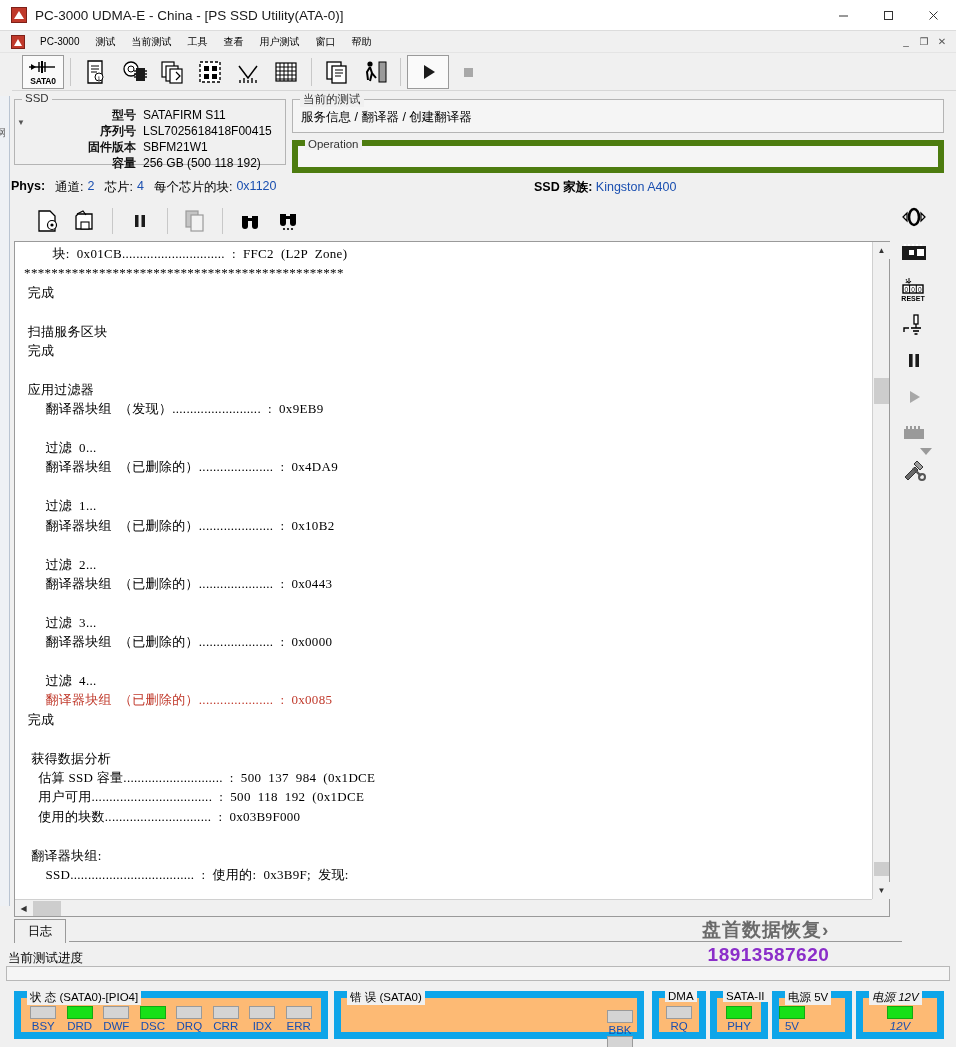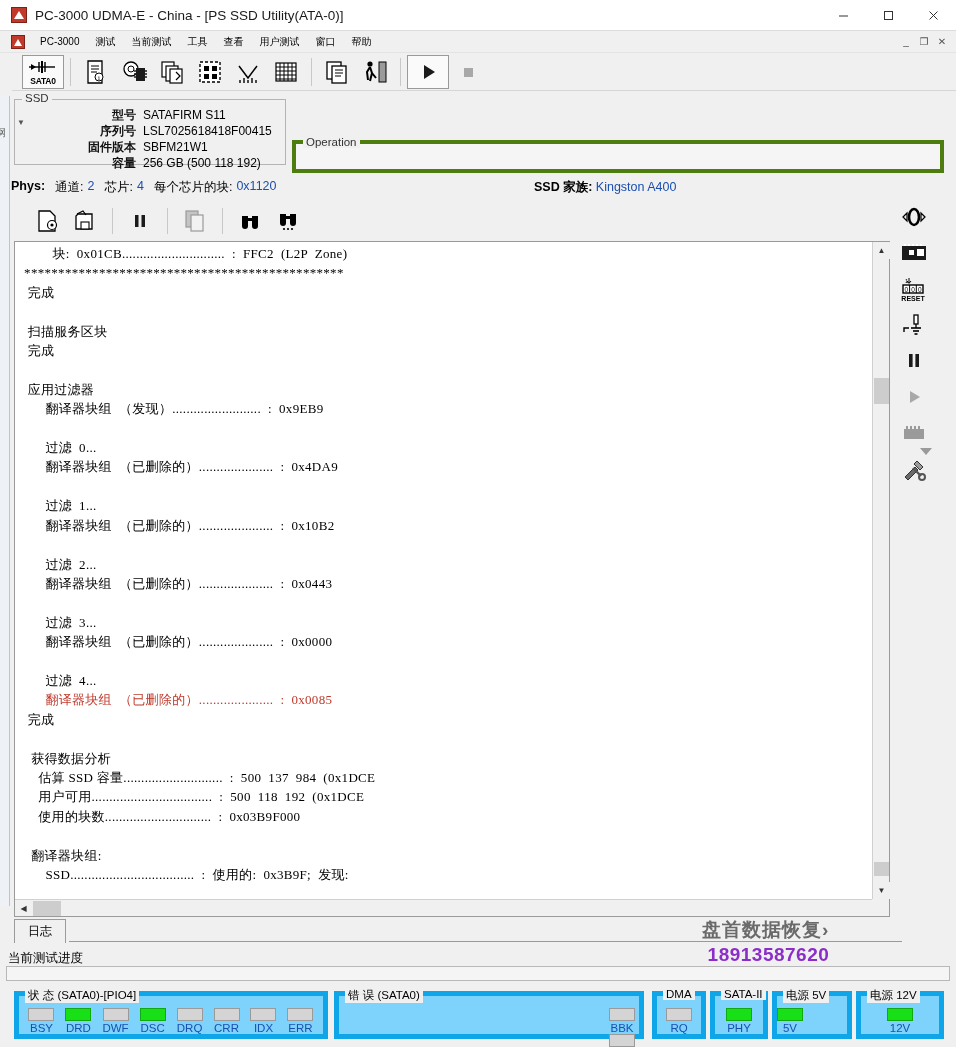--- a/index.html
+++ b/index.html
@@ -75,21 +75,21 @@
   }
 
   
   .curtest {
     position:absolute; left:292px; top:99px; width:652px; height:34px;
     border:1px solid #b4b4b4; background:#f5f5f5;
   }
   .curtest .txt { padding:9px 0 0 8px; font-size:12.5px; }
   .opgroup {
     position:absolute; left:292px; top:140px; width:652px; height:33px;
-    border:4px solid #4d7c0f; background:#f5f5f5;
+    border:6px solid #4d7c0f; background:#f5f5f5;
   }
 
   
   .physrow {
     position:absolute; left:0; top:179px; width:956px; height:19px;
     font-size:12.5px; display:flex; 
   }
   .physrow .lbl { font-weight:bold; margin-left:11px; }
   .physrow .k { margin-left:10px; }
   .physrow .blue { color:#1a4fb0; }
@@ -155,37 +155,37 @@
   .tabline { position:absolute; left:55px; top:22px; width:833px; height:1px; background:#9a9a9a; }
 
   
   .prog-lbl { position:absolute; left:8px; top:950px; font-size:12.5px; }
   .progbar {
     position:absolute; left:6px; top:966px; width:944px; height:15px;
     border:1px solid #b8b8b8; background:#f5f5f5;
   }
 
   
-  .sgroup { position:absolute; border:5px solid #0ea5e9; background:#7dd3fc; }
+  .sgroup { position:absolute; border:7px solid #0ea5e9; background:#fdba74; }
   .sgroup > .gt {
     position:absolute; top:-8px; left:6px; background:#f0f0f0; padding:0 3px;
     font-size:11.5px; white-space:nowrap;
   }
   .leds { display:flex; align-items:flex-end; height:100%; padding:12px 0 0 0; }
   .led { display:flex; flex-direction:column; align-items:center; }
   .led .lamp { width:26px; height:13px; border:1px solid #9a9a9a; background:#d4d4d4; }
   .led .lamp.on { background:#17e017; border-color:#12a812; }
   .led .nm { font-size:11.5px; color:#1a4fb0; margin-top:1px; }
 
   .grp-status { left:14px; top:991px; width:314px; height:48px; }
   .grp-error  { left:334px; top:991px; width:310px; height:48px; }
   .grp-dma    { left:652px; top:991px; width:54px; height:48px; }
   .grp-sata   { left:710px; top:991px; width:58px; height:48px; }
   .grp-p5     { left:772px; top:991px; width:80px; height:48px; }
-  .grp-p12    { left:856px; top:991px; width:88px; height:48px; }
+  .grp-p12    { left:856px; top:991px; width:88px; height:48px;font-style:italic; }
 
   .left-sliver { position:absolute; left:0; top:96px; width:10px; height:810px; background:#eef1f5; border-right:1px solid #b9c4d2;}
   .left-sliver .vtxt { position:absolute; left:-4px; top:30px; font-size:10px; color:#666; }
 </style>
 </head>
 <body>
 
 <div class="app">
 
   <div class="titlebar">
@@ -361,20 +361,24 @@
         <div class="ssd-k">固件版本</div>
         <div class="ssd-v">SBFM21W1</div>
       </div>
       <div class="ssd-row">
         <div class="ssd-k">容量</div>
         <div class="ssd-v">256 GB (500 118 192)</div>
       </div>
     </div>
   </div>
 
+  <div class="curtest">
+    <div class="grp-title">当前的测试</div>
+    <div class="txt">服务信息 / 翻译器 / 创建翻译器</div>
+  </div>
   <div class="opgroup">
     <div class="grp-title">Operation</div>
     <div class="txt"></div>
   </div>
 
   <div class="physrow">
     <span class="lbl">Phys:</span>
     <span class="k">通道:</span>
     <span class="k blue" style="margin-left:4px">2</span>
     <span class="k">芯片:</span>

